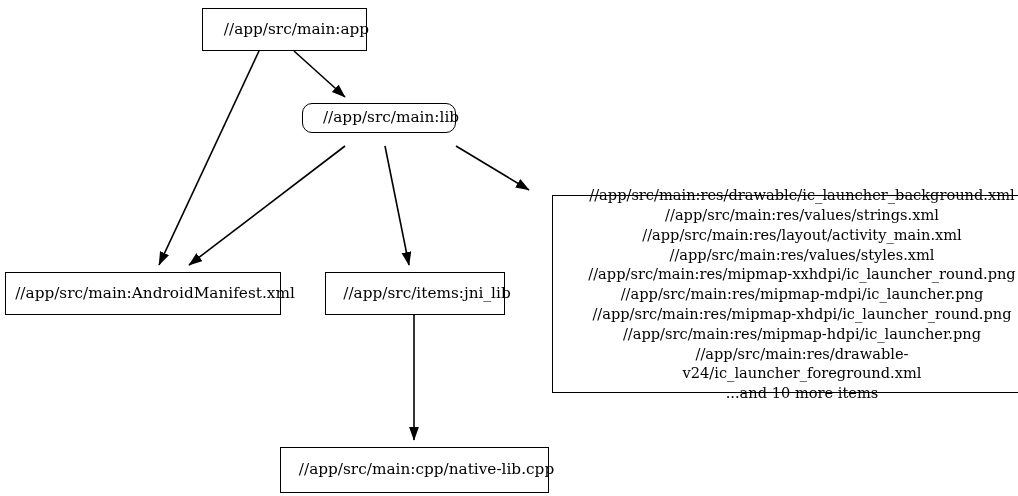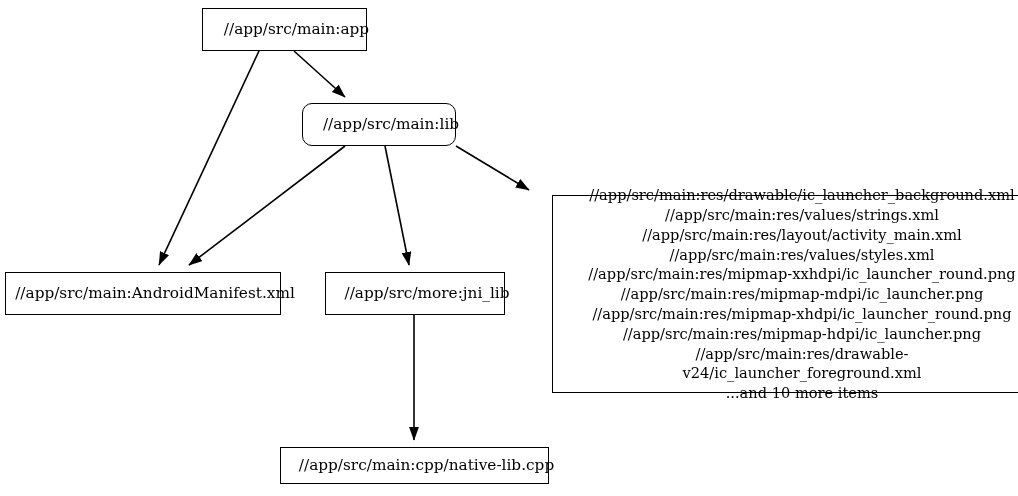--- a/index.html
+++ b/index.html
@@ -44,25 +44,25 @@
   .node-multiline {
     font-size: 14.6px;
     line-height: 19.8px;
     white-space: pre-line;
     text-align: center;
     color: #000000;
   }
 
   
   #node-app        { left: 202px; top: 8px;   width: 165px; height: 43px; }
-  #node-lib        { left: 302px; top: 103px; width: 154px; height: 43px; border-radius: 10px; }
+  #node-lib        { left: 302px; top: 103px; width: 154px; height: 30px; border-radius: 10px; }
   #node-manifest   { left: 5px;   top: 272px; width: 276px; height: 43px; }
   #node-jnilib     { left: 325px; top: 272px; width: 180px; height: 43px; }
   #node-resources  { left: 531px; top: 195px; width: 476px; height: 198px; margin-left: 21px; }
-  #node-nativelib  { left: 280px; top: 447px; width: 269px; height: 37px; }
+  #node-nativelib  { left: 280px; top: 447px; width: 269px; height: 46px; }
 </style>
 </head>
 <body>
 
 <div id="canvas">
 
   <svg class="edges" viewBox="0 0 1018 496" width="1018" height="496">
     <defs>
       <marker id="arrowhead" markerWidth="9" markerHeight="9" refX="8.2" refY="3.1" orient="auto" markerUnits="strokeWidth">
         <path d="M0,0 L8.6,3.1 L0,6.2 z" fill="#000000"></path>
@@ -88,21 +88,21 @@
 
   <div class="node" id="node-lib">
     <span class="node-label">//app/src/main:lib</span>
   </div>
 
   <div class="node" id="node-manifest">
     <span class="node-label">//app/src/main:AndroidManifest.xml</span>
   </div>
 
   <div class="node" id="node-jnilib">
-    <span class="node-label">//app/src/more:jni_lib</span>
+    <span class="node-label">//app/src/items:jni_lib</span>
   </div>
 
   <div class="node" id="node-resources">
     <span class="node-multiline">//app/src/main:res/drawable/ic_launcher_background.xml
 //app/src/main:res/values/strings.xml
 //app/src/main:res/layout/activity_main.xml
 //app/src/main:res/values/styles.xml
 //app/src/main:res/mipmap-xxhdpi/ic_launcher_round.png
 //app/src/main:res/mipmap-mdpi/ic_launcher.png
 //app/src/main:res/mipmap-xhdpi/ic_launcher_round.png

